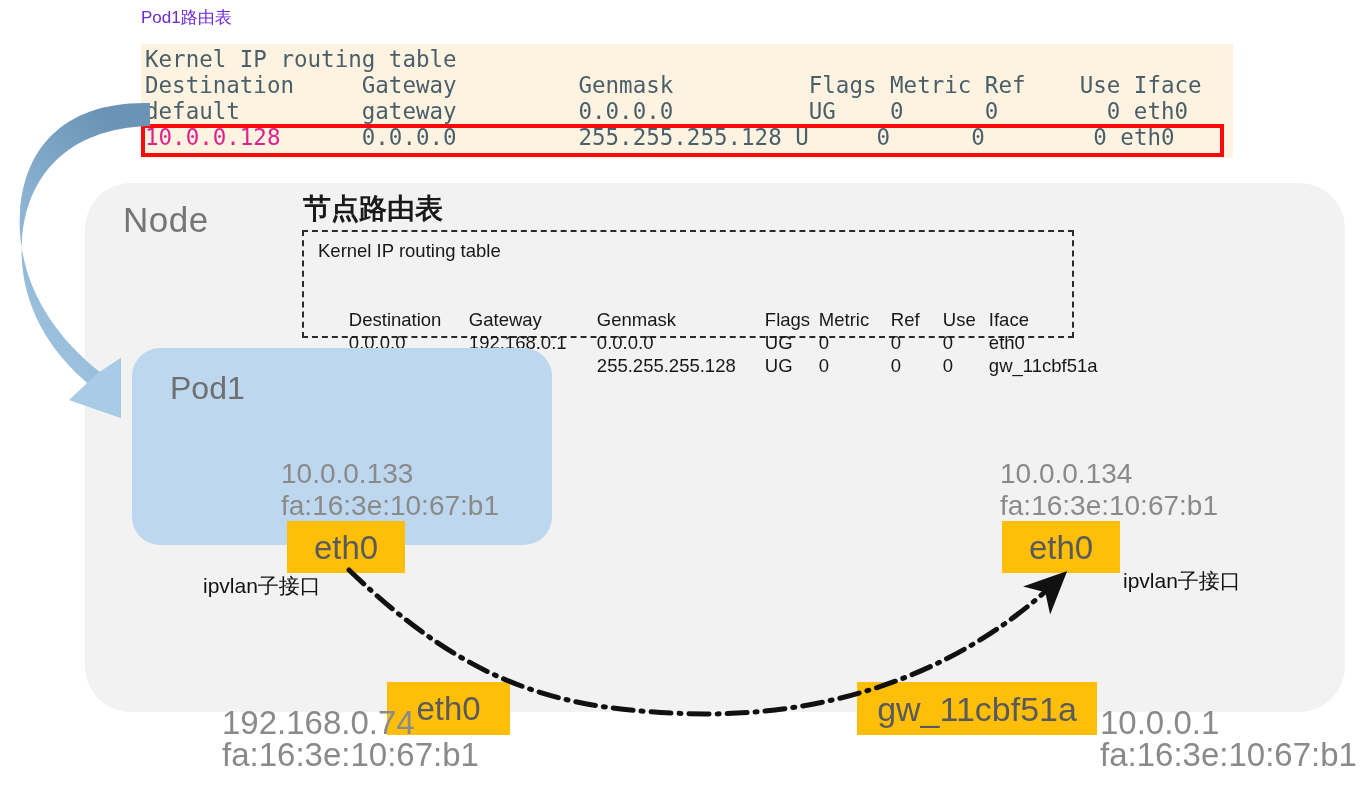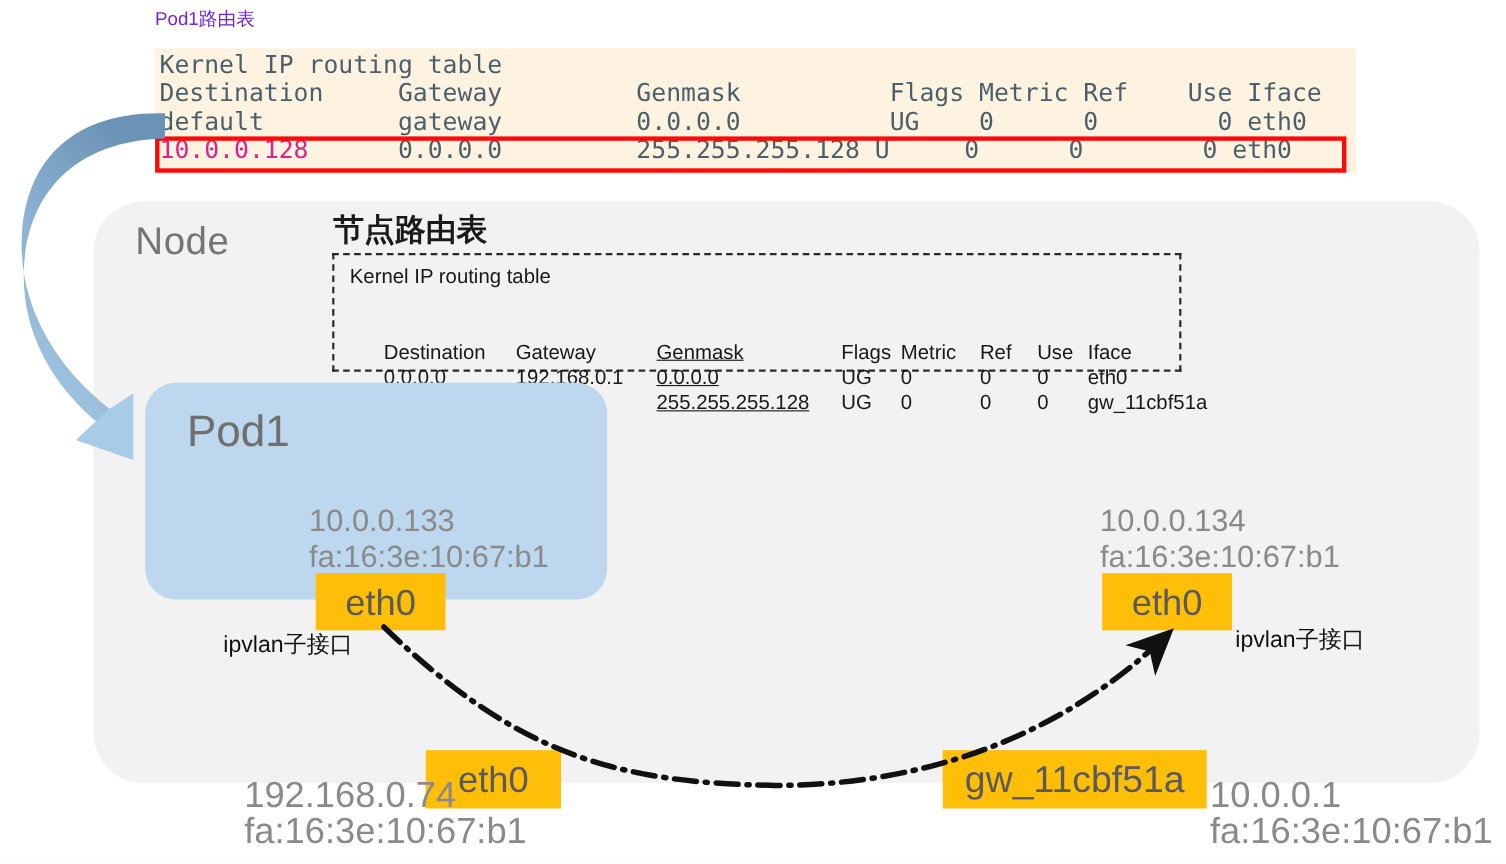--- a/index.html
+++ b/index.html
@@ -113,40 +113,40 @@
     color: #171717;
     white-space: pre;
   }
   #node-table .nline.r0 { top: 8px; }
   #node-table .nline.r1 { top: 31px; }
   #node-table .nline.r2 { top: 54px; }
   #node-table .nline.r3 { top: 77px; }
   #node-table .nline span { display: inline-block; margin-top: 24px; }
   #node-table .c-dest  { width: 120px; }
   #node-table .c-gw    { width: 128px; }
-  #node-table .c-mask  { width: 168px; text-decoration: underline; }
+  #node-table .c-mask  { width: 168px; }
   #node-table .c-flag  { width: 54px; }
   #node-table .c-met   { width: 72px; }
   #node-table .c-ref   { width: 52px; }
   #node-table .c-use   { width: 46px; }
   #node-table .c-if    { width: auto; }
 
   
   .pod {
     position: absolute;
     background: #bcd7ee;
     border-radius: 28px;
   }
   #pod1 { left: 132px; top: 348px; width: 420px; height: 197px; }
   #pod2 { left: 848px; top: 348px; width: 420px; height: 197px; }
   .pod-label {
     position: absolute;
     left: 38px;
     top: 22px;
-    font-size: 40px;
+    font-size: 32px;
     color: #6f6f6f;
     white-space: nowrap;
   }
   .pod-ip {
     position: absolute;
     font-size: 28px;
     line-height: 32px;
     color: #8a8a8a;
     white-space: nowrap;
   }

